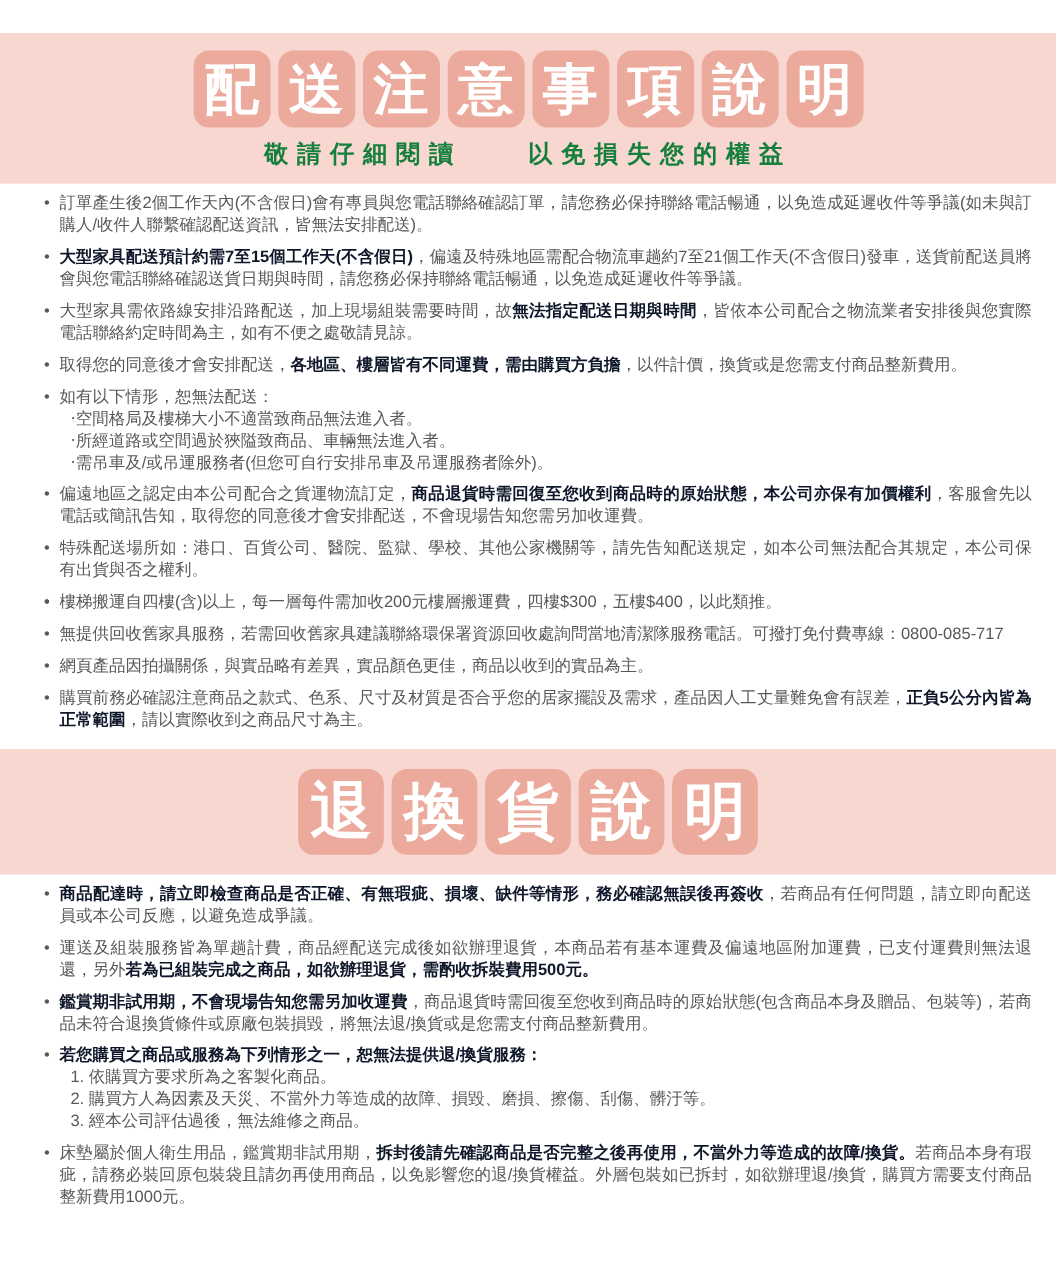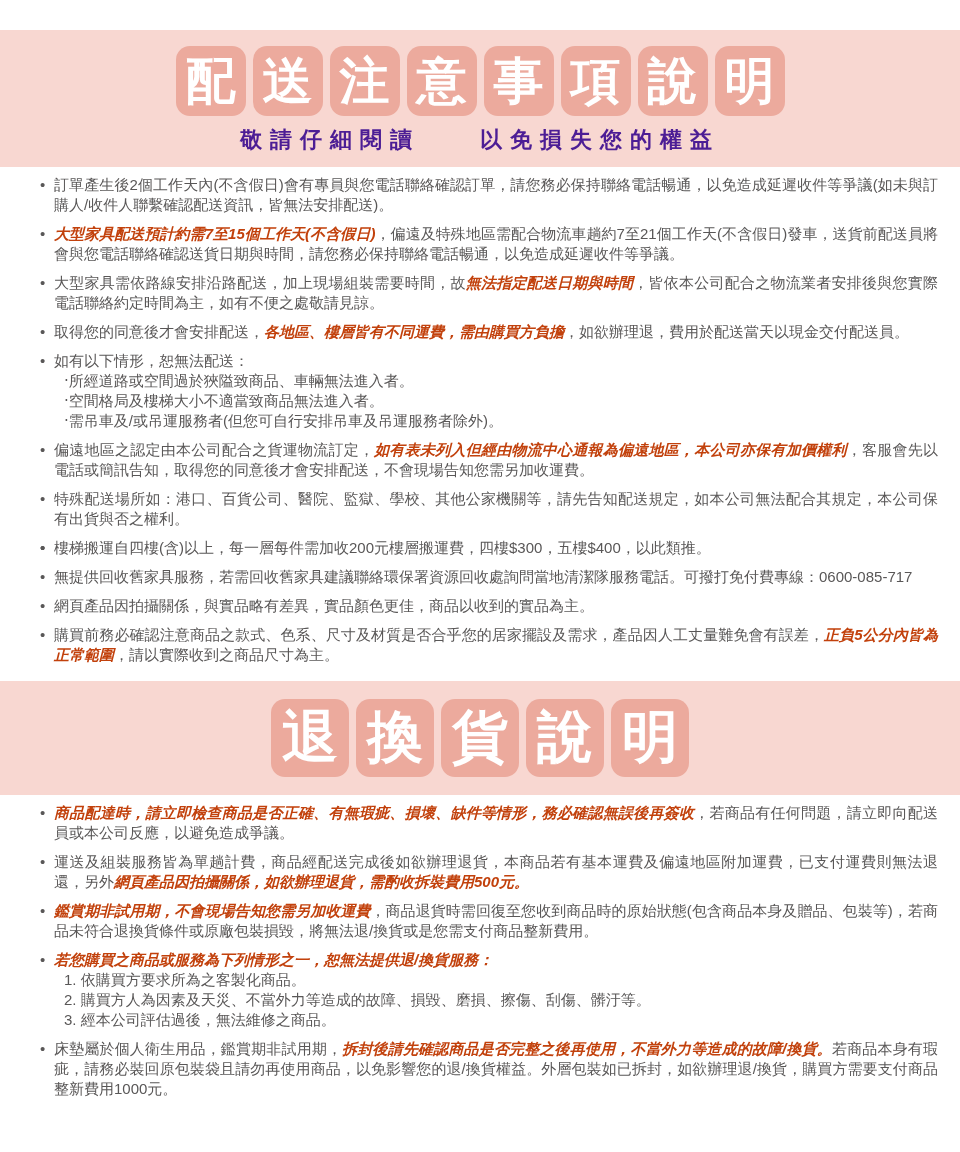--- a/index.html
+++ b/index.html
@@ -16,31 +16,31 @@
   .band-2{margin-top:16px;padding:18px 0 18px;}
   .char-row{display:flex;justify-content:center;gap:7px;}
   .char-box{
     background:#ecaa9d;color:#ffffff;border-radius:14px;
     display:flex;align-items:center;justify-content:center;
     font-weight:bold;
   }
   .band-1 .char-box{width:70px;height:70px;font-size:50px;}
   .band-2 .char-box{width:78px;height:78px;font-size:56px;}
   .subtitle{
-    margin-top:9px;color:#4c1d95;font-weight:bold;
+    margin-top:9px;color:#15803d;font-weight:bold;
     font-size:22px;letter-spacing:8px;
   }
   .content{padding:8px 22px 0 40px;}
   .item{
     position:relative;padding-left:14px;
     font-size:15px;line-height:20px;margin-bottom:9px;
     text-align:justify;
   }
   .dot{position:absolute;left:0;top:0;}
-  .red{color:#c2410c;font-weight:bold;font-style:italic;}
+  .red{color:#0f172a;font-weight:bold;}
   .sub-line{padding-left:10px;}
 </style>
 </head>
 <body>
 
 <div class="page">
 
   <section class="band band-1">
     <div class="char-row" id="delivery-chars">
         <div class="char-box">配</div>
@@ -52,42 +52,42 @@
         <div class="char-box">說</div>
         <div class="char-box">明</div>
       </div>
     <div class="subtitle">敬請仔細閱讀　　以免損失您的權益</div>
   </section>
 
   <section class="content" id="delivery-list">
       <div class="item"><span class="dot">•</span><span>訂單產生後2個工作天內(不含假日)會有專員與您電話聯絡確認訂單，請您務必保持聯絡電話暢通，以免造成延遲收件等爭議(如未與訂購人/收件人聯繫確認配送資訊，皆無法安排配送)。</span></div>
       <div class="item"><span class="dot">•</span><span class="red">大型家具配送預計約需7至15個工作天(不含假日)</span><span>，偏遠及特殊地區需配合物流車趟約7至21個工作天(不含假日)發車，送貨前配送員將會與您電話聯絡確認送貨日期與時間，請您務必保持聯絡電話暢通，以免造成延遲收件等爭議。</span></div>
       <div class="item"><span class="dot">•</span><span>大型家具需依路線安排沿路配送，加上現場組裝需要時間，故</span><span class="red">無法指定配送日期與時間</span><span>，皆依本公司配合之物流業者安排後與您實際電話聯絡約定時間為主，如有不便之處敬請見諒。</span></div>
-      <div class="item"><span class="dot">•</span><span>取得您的同意後才會安排配送，</span><span class="red">各地區、樓層皆有不同運費，需由購買方負擔</span><span>，如欲辦理退，費用於配送當天以現金交付配送員。</span></div>
-      <div class="item"><span class="dot">•</span><span>如有以下情形，恕無法配送：</span><div class="sub-line">‧所經道路或空間過於狹隘致商品、車輛無法進入者。</div><div class="sub-line">‧空間格局及樓梯大小不適當致商品無法進入者。</div><div class="sub-line">‧需吊車及/或吊運服務者(但您可自行安排吊車及吊運服務者除外)。</div></div>
-      <div class="item"><span class="dot">•</span><span>偏遠地區之認定由本公司配合之貨運物流訂定，</span><span class="red">如有表未列入但經由物流中心通報為偏遠地區，本公司亦保有加價權利</span><span>，客服會先以電話或簡訊告知，取得您的同意後才會安排配送，不會現場告知您需另加收運費。</span></div>
+      <div class="item"><span class="dot">•</span><span>取得您的同意後才會安排配送，</span><span class="red">各地區、樓層皆有不同運費，需由購買方負擔</span><span>，以件計價，換貨或是您需支付商品整新費用。</span></div>
+      <div class="item"><span class="dot">•</span><span>如有以下情形，恕無法配送：</span><div class="sub-line">‧空間格局及樓梯大小不適當致商品無法進入者。</div><div class="sub-line">‧所經道路或空間過於狹隘致商品、車輛無法進入者。</div><div class="sub-line">‧需吊車及/或吊運服務者(但您可自行安排吊車及吊運服務者除外)。</div></div>
+      <div class="item"><span class="dot">•</span><span>偏遠地區之認定由本公司配合之貨運物流訂定，</span><span class="red">商品退貨時需回復至您收到商品時的原始狀態，本公司亦保有加價權利</span><span>，客服會先以電話或簡訊告知，取得您的同意後才會安排配送，不會現場告知您需另加收運費。</span></div>
       <div class="item"><span class="dot">•</span><span>特殊配送場所如：港口、百貨公司、醫院、監獄、學校、其他公家機關等，請先告知配送規定，如本公司無法配合其規定，本公司保有出貨與否之權利。</span></div>
       <div class="item"><span class="dot">•</span></div>
       <div class="item"><span class="dot">•</span><span>樓梯搬運自四樓(含)以上，每一層每件需加收200元樓層搬運費，四樓$300，五樓$400，以此類推。</span></div>
-      <div class="item"><span class="dot">•</span><span>無提供回收舊家具服務，若需回收舊家具建議聯絡環保署資源回收處詢問當地清潔隊服務電話。可撥打免付費專線：0600-085-717</span></div>
+      <div class="item"><span class="dot">•</span><span>無提供回收舊家具服務，若需回收舊家具建議聯絡環保署資源回收處詢問當地清潔隊服務電話。可撥打免付費專線：0800-085-717</span></div>
       <div class="item"><span class="dot">•</span><span>網頁產品因拍攝關係，與實品略有差異，實品顏色更佳，商品以收到的實品為主。</span></div>
       <div class="item"><span class="dot">•</span><span>購買前務必確認注意商品之款式、色系、尺寸及材質是否合乎您的居家擺設及需求，產品因人工丈量難免會有誤差，</span><span class="red">正負5公分內皆為正常範圍</span><span>，請以實際收到之商品尺寸為主。</span></div>
     </section>
 
   <section class="band band-2">
     <div class="char-row" id="returns-chars">
         <div class="char-box">退</div>
         <div class="char-box">換</div>
         <div class="char-box">貨</div>
         <div class="char-box">說</div>
         <div class="char-box">明</div>
       </div>
   </section>
 
   <section class="content" id="returns-list">
       <div class="item"><span class="dot">•</span><span class="red">商品配達時，請立即檢查商品是否正確、有無瑕疵、損壞、缺件等情形，務必確認無誤後再簽收</span><span>，若商品有任何問題，請立即向配送員或本公司反應，以避免造成爭議。</span></div>
-      <div class="item"><span class="dot">•</span><span>運送及組裝服務皆為單趟計費，商品經配送完成後如欲辦理退貨，本商品若有基本運費及偏遠地區附加運費，已支付運費則無法退還，另外</span><span class="red">網頁產品因拍攝關係，如欲辦理退貨，需酌收拆裝費用500元。</span></div>
+      <div class="item"><span class="dot">•</span><span>運送及組裝服務皆為單趟計費，商品經配送完成後如欲辦理退貨，本商品若有基本運費及偏遠地區附加運費，已支付運費則無法退還，另外</span><span class="red">若為已組裝完成之商品，如欲辦理退貨，需酌收拆裝費用500元。</span></div>
       <div class="item"><span class="dot">•</span><span class="red">鑑賞期非試用期，不會現場告知您需另加收運費</span><span>，商品退貨時需回復至您收到商品時的原始狀態(包含商品本身及贈品、包裝等)，若商品未符合退換貨條件或原廠包裝損毀，將無法退/換貨或是您需支付商品整新費用。</span></div>
       <div class="item"><span class="dot">•</span><span class="red">若您購買之商品或服務為下列情形之一，恕無法提供退/換貨服務：</span><div class="sub-line">1. 依購買方要求所為之客製化商品。</div><div class="sub-line">2. 購買方人為因素及天災、不當外力等造成的故障、損毀、磨損、擦傷、刮傷、髒汙等。</div><div class="sub-line">3. 經本公司評估過後，無法維修之商品。</div></div>
       <div class="item"><span class="dot">•</span><span>床墊屬於個人衛生用品，鑑賞期非試用期，</span><span class="red">拆封後請先確認商品是否完整之後再使用，不當外力等造成的故障/換貨。</span><span>若商品本身有瑕疵，請務必裝回原包裝袋且請勿再使用商品，以免影響您的退/換貨權益。外層包裝如已拆封，如欲辦理退/換貨，購買方需要支付商品整新費用1000元。</span></div>
     </section>
 
 </div>
 
 </body></html>

